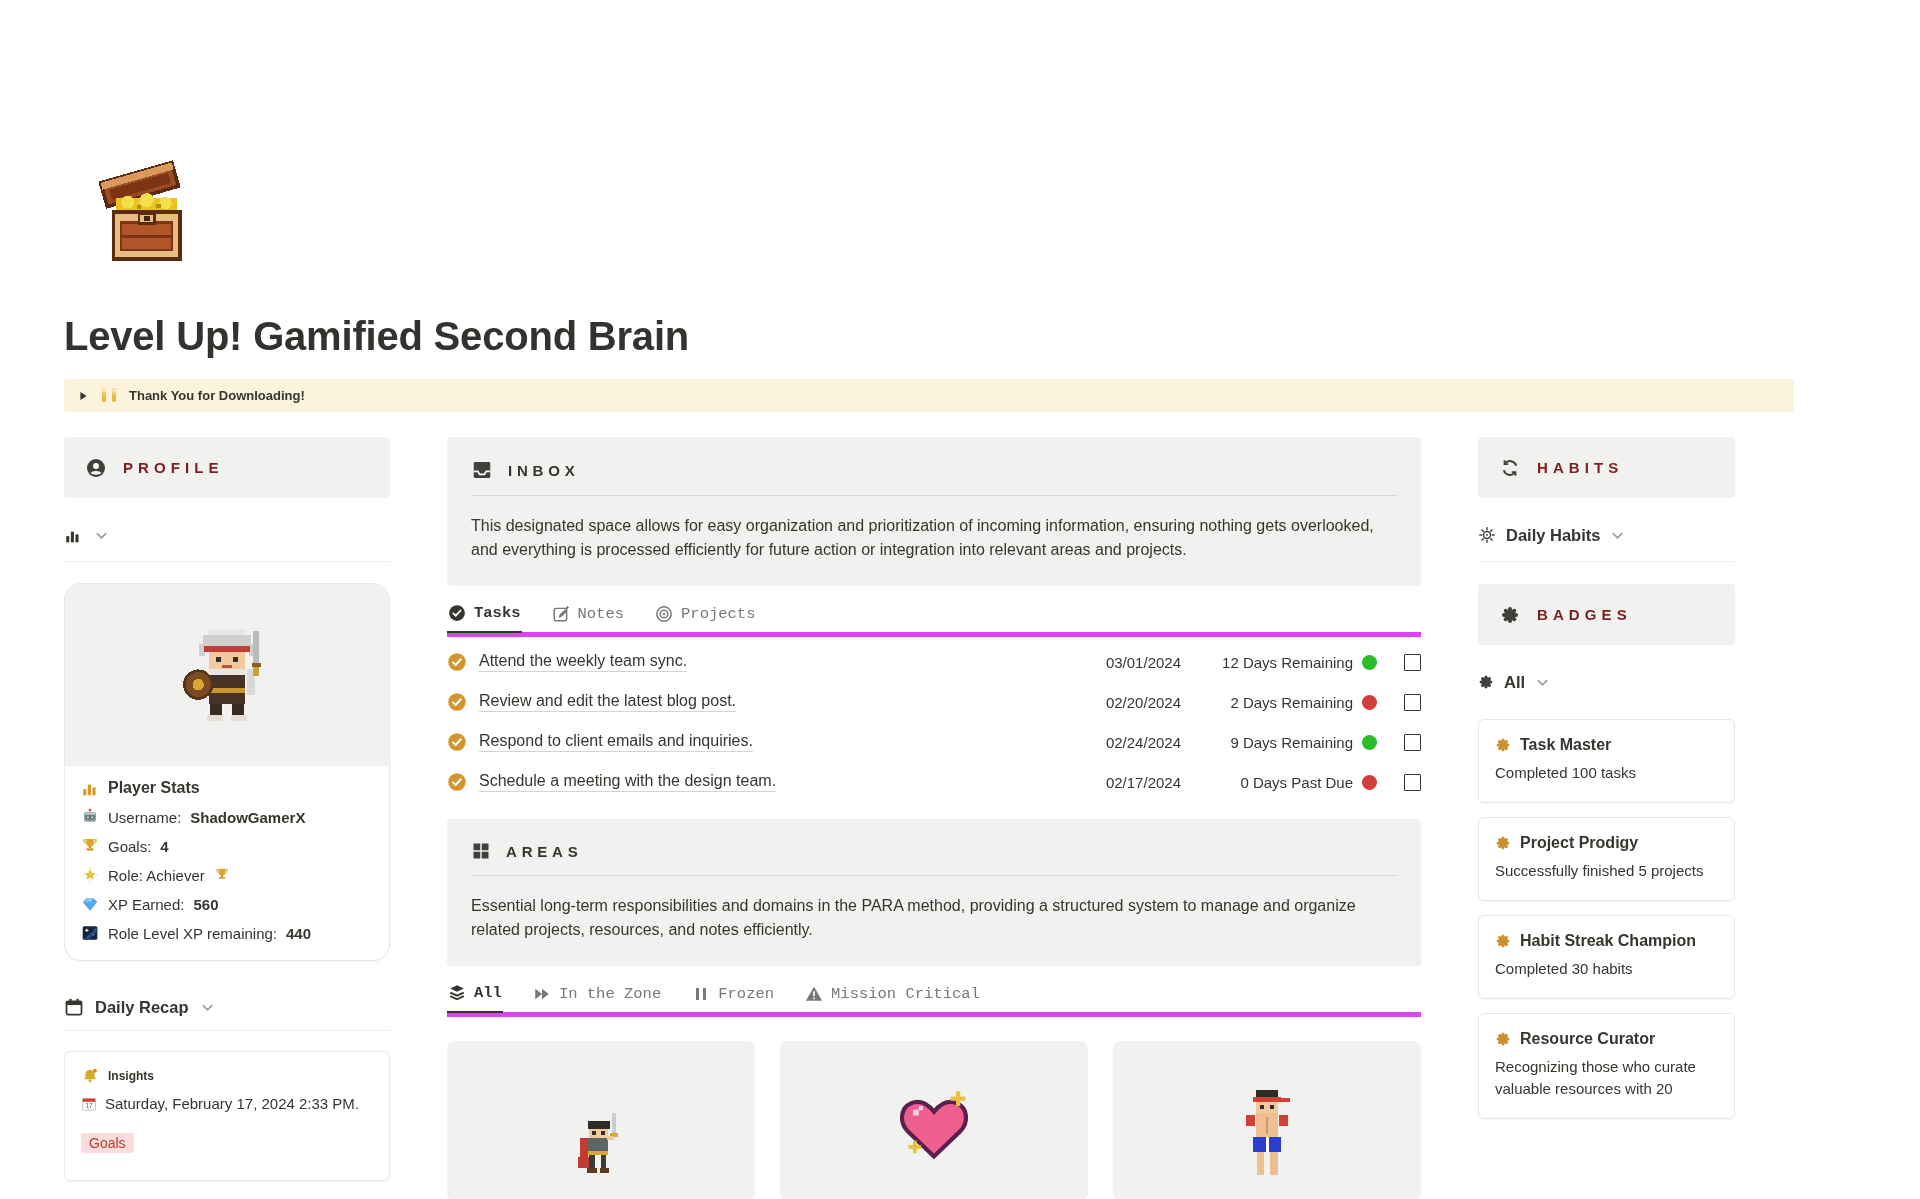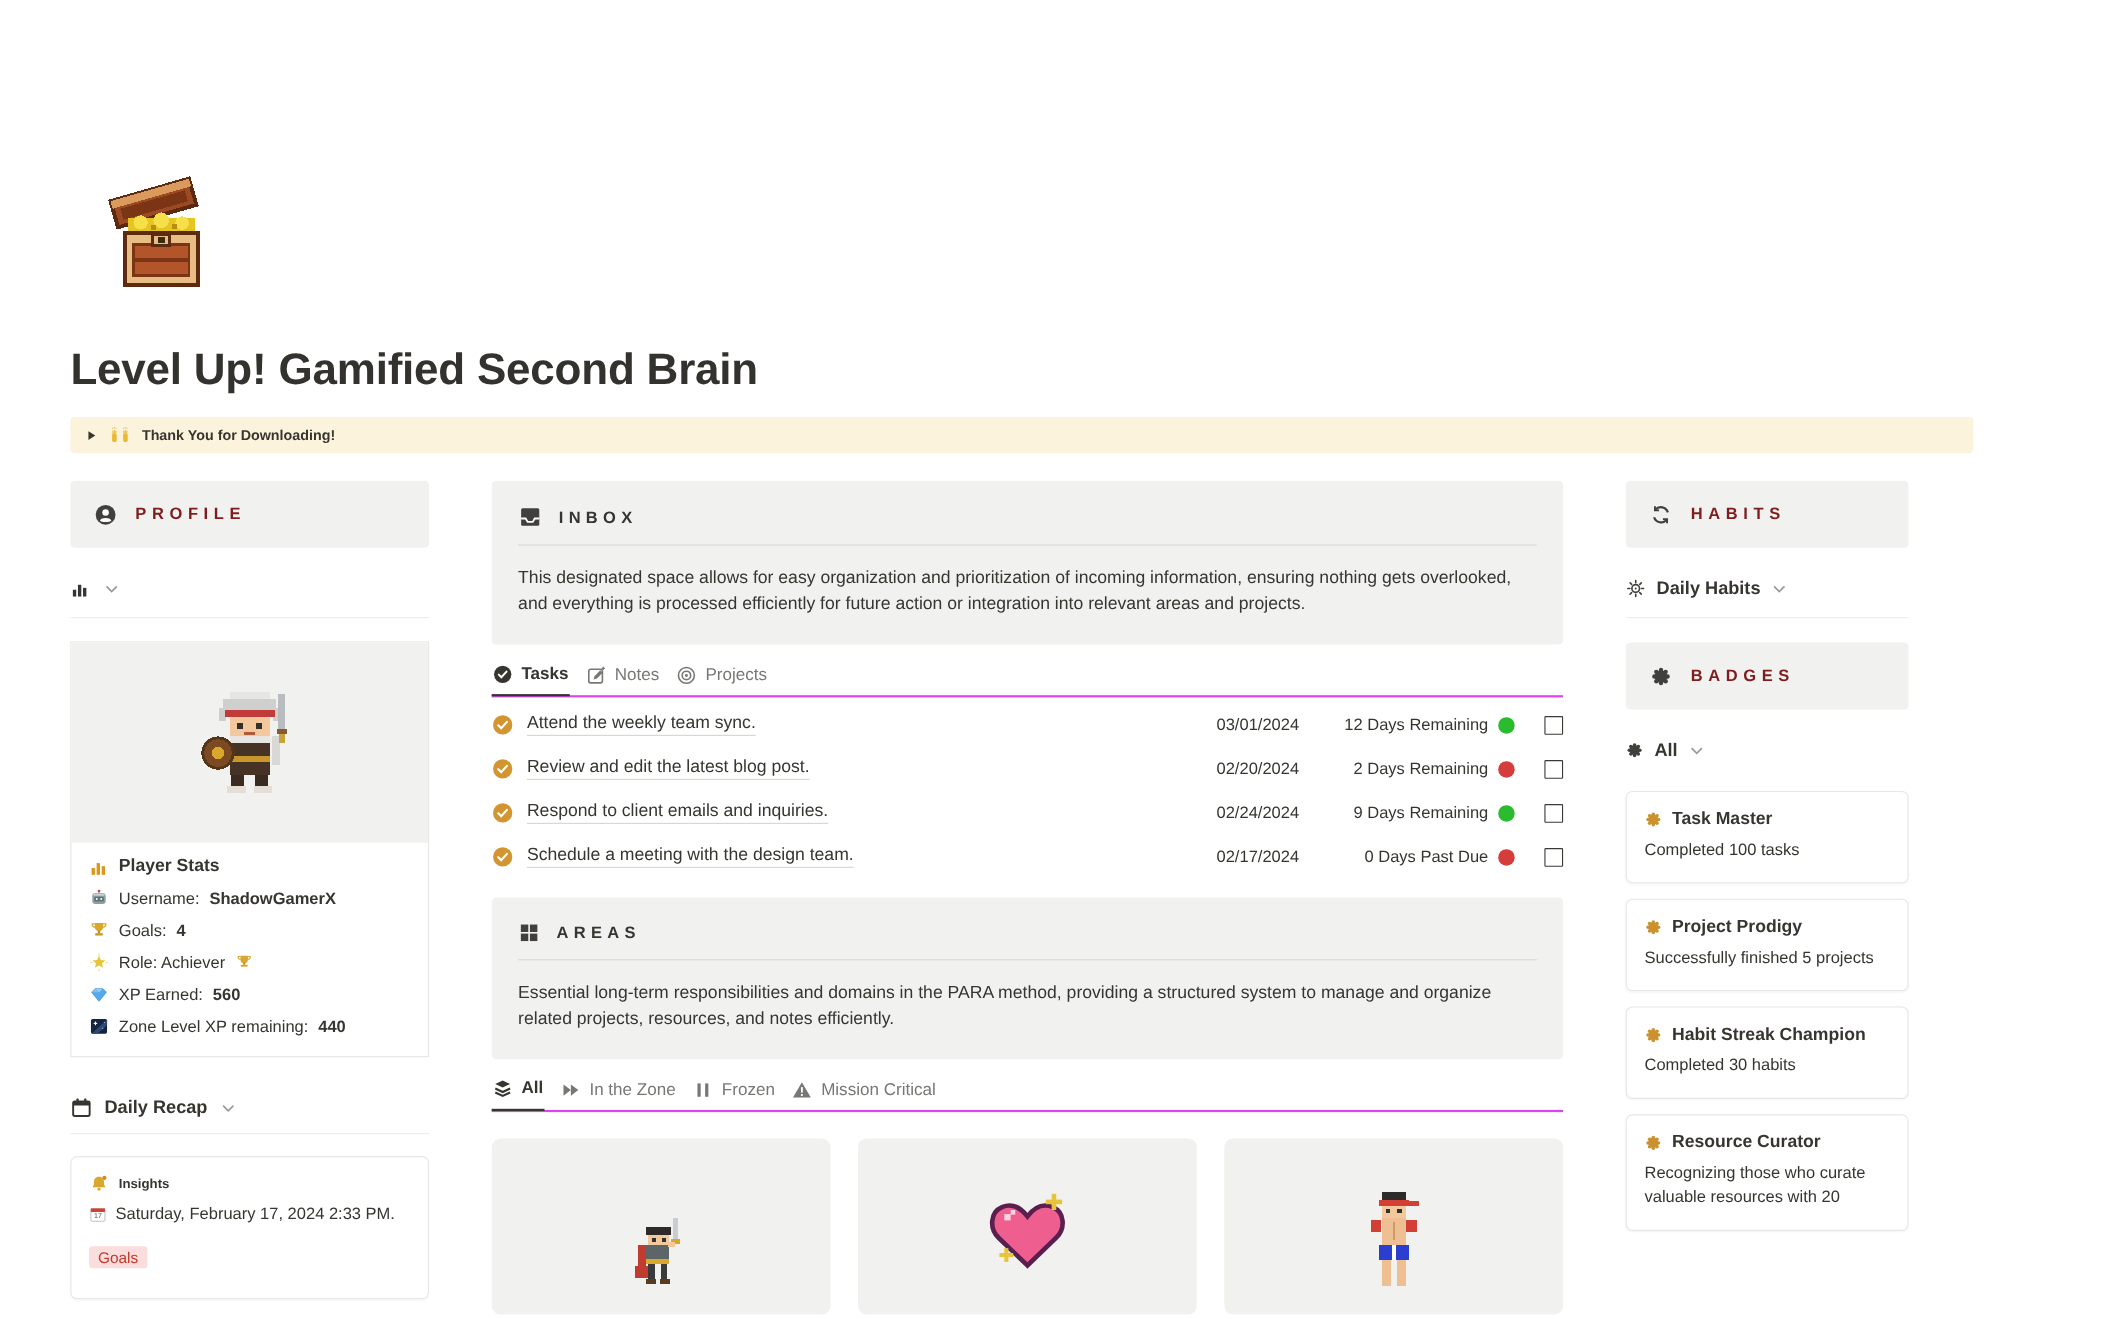--- a/index.html
+++ b/index.html
@@ -19,21 +19,21 @@
   .col-mid   { width:974px; flex:none; }
   .col-right { width:257px; flex:none; }
 
   .section-head { background:#f1f1ef; border-radius:4px; height:61px;
                   display:flex; align-items:center; padding-left:22px; gap:17px; }
   .section-head .txt { font-size:15px; font-weight:600; letter-spacing:.34em; color:#7f1d1d; }
 
   .view-row { display:flex; align-items:center; gap:12px; margin-top:24px; height:26px; }
   .divider { border-bottom:1px solid #ededeb; margin-top:13px; }
 
-  .avatar-card { margin-top:21px; border:1px solid #e7e7e5; border-radius:0; overflow:hidden;
+  .avatar-card { margin-top:21px; border:1px solid #e7e7e5; border-radius:17px; overflow:hidden;
                  box-shadow:0 1px 2px rgba(0,0,0,.04); background:#fff; }
   .avatar-cover { height:182px; background:#f1f1ef; display:flex; align-items:center; justify-content:center; }
   .avatar-body { padding:13px 16px 18px; }
   .stat-title { display:flex; align-items:center; gap:9px; font-size:16px; font-weight:600; }
   .stat-row { display:flex; align-items:center; gap:9px; margin-top:11px; font-size:15px; color:#37352f; }
   .stat-row b { font-weight:700; }
   .stat-row .lbl { white-space:pre; }
 
   .recap-row { display:flex; align-items:center; gap:11px; margin-top:36px; }
   .recap-row .txt { font-size:16.5px; font-weight:600; }
@@ -44,21 +44,21 @@
   .insights-date { display:flex; align-items:center; gap:8px; margin-top:10px; font-size:15px; }
   .tag { display:inline-block; margin-top:21px; background:#fbdddd; color:#c0392b;
          font-size:14px; padding:2px 8px; border-radius:3px; }
 
   .big-callout { background:#f1f1ef; border-radius:4px; padding:22px 24px 24px; }
   .bc-head { display:flex; align-items:center; gap:15px; }
   .bc-head .txt { font-size:15px; font-weight:600; letter-spacing:.32em; }
   .bc-div { border-bottom:1px solid #d7d7d4; margin-top:14px; }
   .bc-desc { margin-top:18px; font-size:16px; line-height:24px; color:#37352f; }
 
-  .tabs { display:flex; gap:14px; margin-top:13px; border-bottom:2px solid #d946ef; }
+  .tabs { display:flex; gap:29px; margin-top:13px; border-bottom:5px solid #d946ef;font-family:Liberation Mono, monospace; }
   .tab { display:flex; align-items:center; gap:8px; font-size:15.5px; color:#787774;
          padding:5px 1px 9px; cursor:pointer; }
   .tab.active { color:#37352f; font-weight:600; border-bottom:2px solid #37352f; margin-bottom:-1px; }
 
   .task-list { margin-top:5px; }
   .task-row { display:flex; align-items:center; height:40px; }
   .task-row .ttl { margin-left:12px; font-size:16px; border-bottom:1px solid #d6d4cf; padding-bottom:1px; }
   .task-meta { margin-left:auto; display:flex; align-items:center; }
   .t-date { width:112px; text-align:right; font-size:15px; }
   .t-status { width:172px; text-align:right; font-size:15px; }
@@ -257,21 +257,21 @@
 
           <div class="stat-row">
             <svg class="ic18" viewBox="0 0 16 16">
               <rect x="1.5" y="2" width="13" height="12" rx="1.4" fill="#15243f"></rect>
               <polygon points="2,14 14.5,2.6 14.5,7 6.5,14" fill="#2c4a77"></polygon>
               <rect x="4.7" y="4.2" width="0.9" height="2.9" fill="#fff"></rect>
                 <rect x="3.7" y="5.2" width="2.9" height="0.9" fill="#fff"></rect>
               <rect x="10.6" y="9.2" width="0.8" height="0.8" fill="#cfe0ff"></rect>
                 <rect x="12" y="4.6" width="0.7" height="0.7" fill="#cfe0ff"></rect>
             </svg>
-            <span class="lbl">Zone Level XP remaining:</span>
+            <span class="lbl">Role Level XP remaining:</span>
               <b>440</b>
           </div>
         </div>
       </div>
 
       <div class="recap-row">
         <svg class="ic20" viewBox="0 0 16 16">
           <rect x="2" y="3.4" width="12" height="10.6" rx="1.2" fill="none" stroke="#37352f" stroke-width="1.4"></rect>
           <rect x="2" y="3.4" width="12" height="3" fill="#37352f"></rect>
           <rect x="4.4" y="1.3" width="1.6" height="3" rx="0.5" fill="#37352f"></rect>

